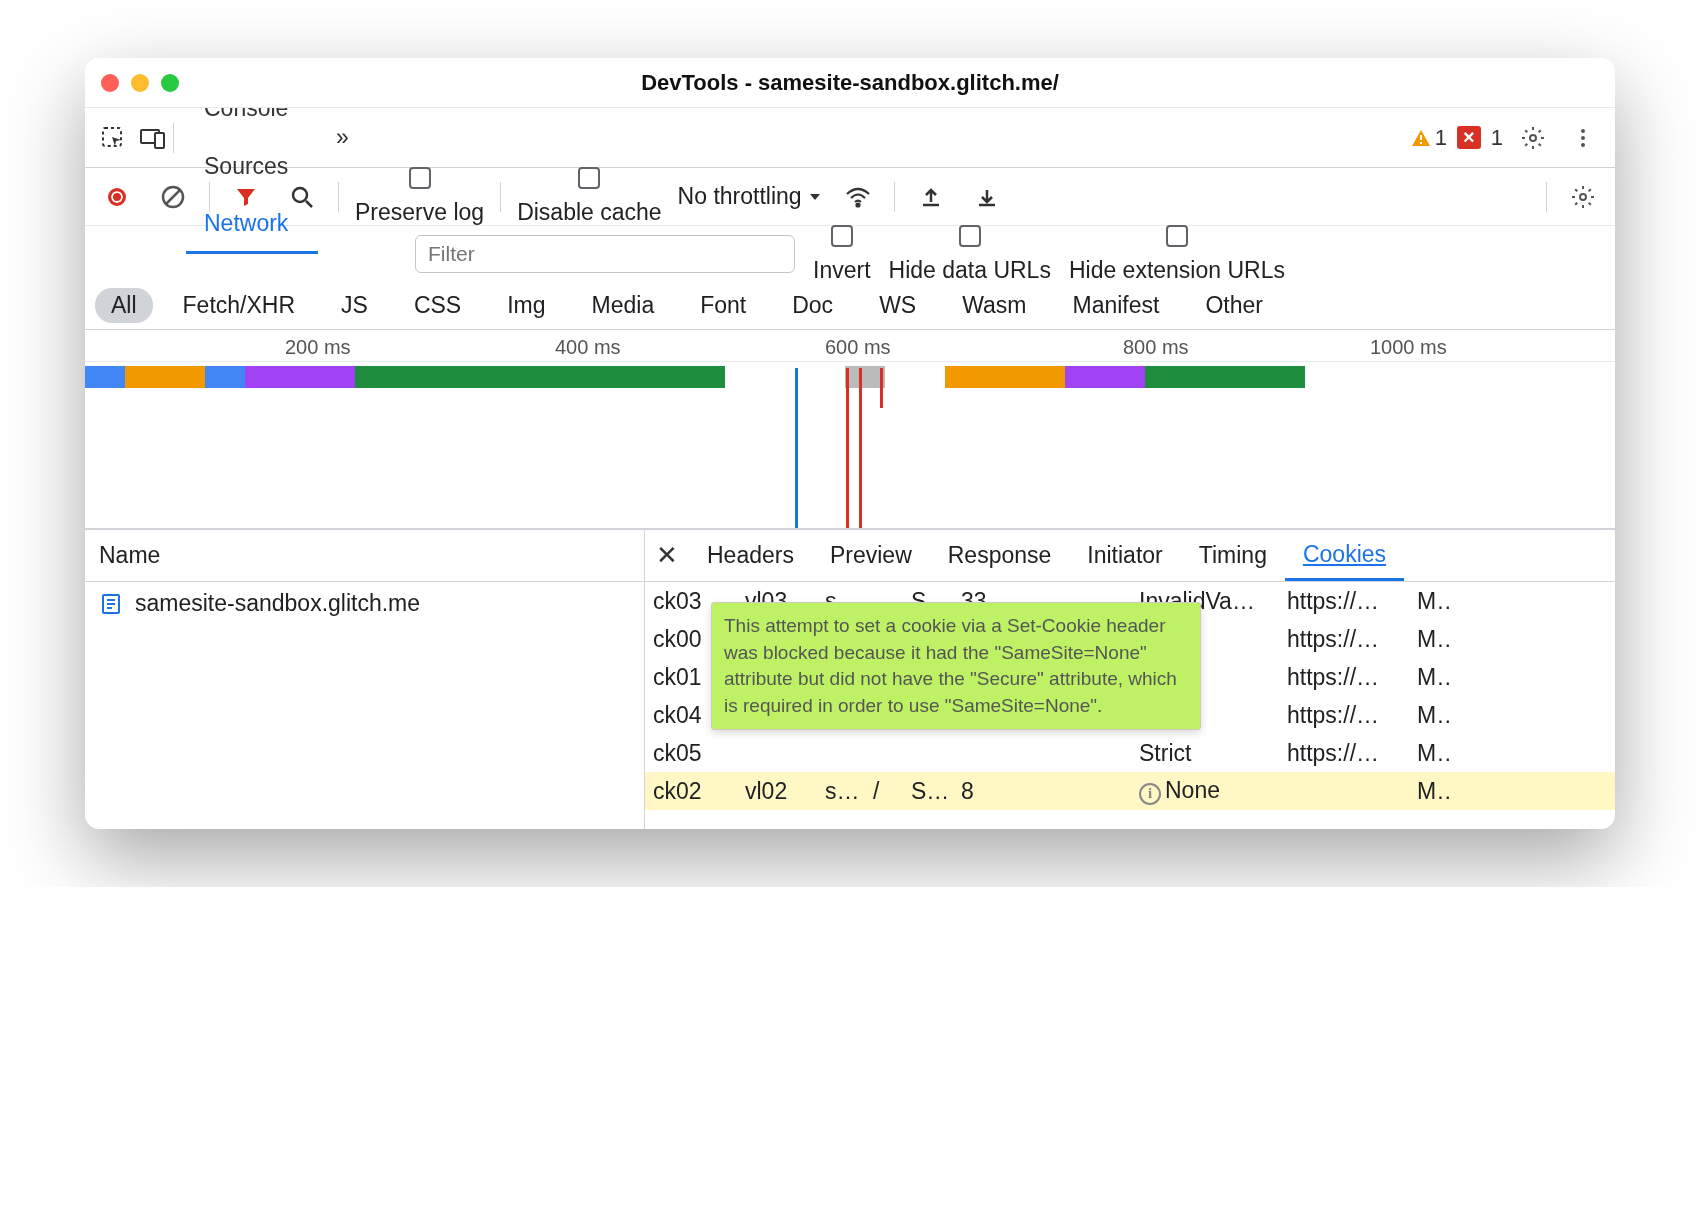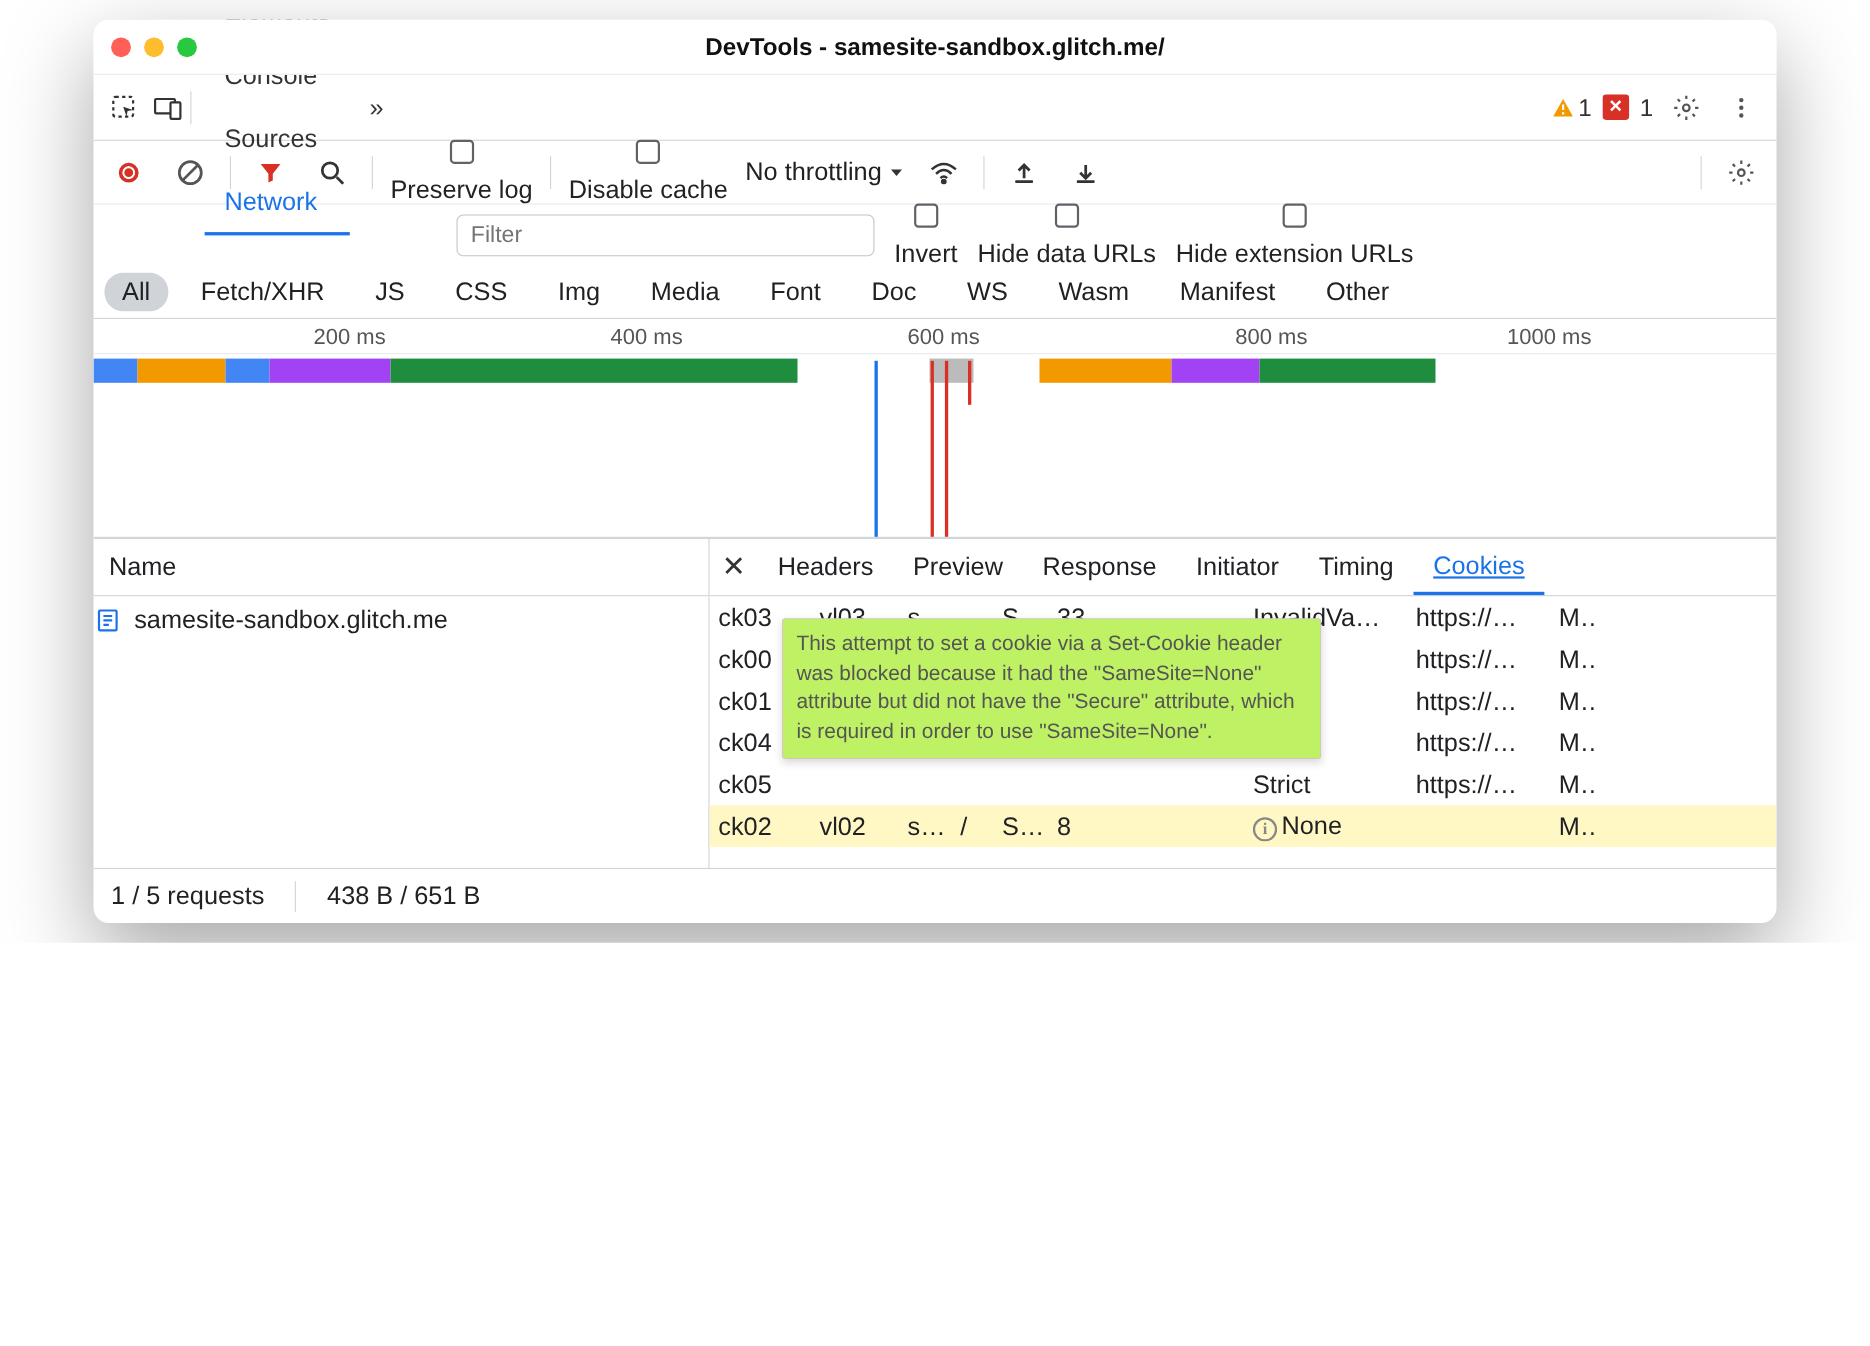--- a/index.html
+++ b/index.html
@@ -4,21 +4,21 @@
 <style>
   * { box-sizing: border-box; margin: 0; padding: 0; }
   body {
     font-family: -apple-system, BlinkMacSystemFont, "Helvetica Neue", Arial, sans-serif;
     background: #fff;
     font-size: 22px;
     color: #202124;
   }
   .window {
     width: 1530px;
-    margin: 18px auto;
+    margin: 58px auto;
     background: #fff;
     border-radius: 14px;
     box-shadow: 0 30px 80px rgba(0,0,0,0.35);
     overflow: hidden;
   }
   
   .titlebar {
     display:flex; align-items:center;
     background:#fff;
     padding: 10px 16px;
@@ -68,21 +68,21 @@
   .timeline .ruler { display:flex; height:32px; position:relative; border-bottom:1px solid #e8eaed;}
   .tick { position:absolute; top:6px; font-size:20px; color:#555;}
   .minibar { height:22px; margin-top:4px; display:flex;}
   .seg{height:100%;}
   .waterfall { height:140px; position:relative;}
   .vline{position:absolute; top:-20px; bottom:0; width:3px;}
   
   .split { display:flex; border-top:1px solid #d0d3d7; height:300px;}
   .leftpane { width:560px; border-right:1px solid #d0d3d7; display:flex; flex-direction:column;}
   .colhdr { height:52px; display:flex; align-items:center; padding:0 14px; border-bottom:1px solid #d0d3d7; font-size:23px;}
-  .reqitem { display:flex; align-items:center; gap:12px; padding:8px 1px; font-size:23px;}
+  .reqitem { display:flex; align-items:center; gap:12px; padding:8px 14px; font-size:23px;}
   .docicon { width:24px; height:24px; stroke:#1a73e8;}
   .rightpane { flex:1; display:flex; flex-direction:column; position:relative;}
   .dtabs { display:flex; align-items:center; height:52px; border-bottom:1px solid #d0d3d7;}
   .dtab { padding:0 18px; height:100%; display:flex; align-items:center; font-size:23px; cursor:pointer;}
   .dtab.active{ color:#1a73e8; border-bottom:3px solid #1a73e8; font-weight:500;text-decoration:underline;}
   .xbtn { width:44px; display:flex; align-items:center; justify-content:center; font-size:26px; color:#333;}
   .cookiegrid { flex:1; overflow:auto; font-size:23px;}
   .crow { display:flex; height:38px; align-items:center;}
   .crow.hl { background:#fff8c5;}
   .cc { padding:0 8px; white-space:nowrap; overflow:hidden; text-overflow:ellipsis;}
@@ -388,18 +388,13 @@
             <div class="cc spacer1"></div>
             <div class="cc ss"><span class="info-icon">i</span>None</div>
             <div class="cc sec"></div>
             <div class="cc m">M.</div>
           </div>
         </div>
       <div class="tooltip">This attempt to set a cookie via a Set-Cookie header was blocked because it had the "SameSite=None" attribute but did not have the "Secure" attribute, which is required in order to use "SameSite=None".</div>
     </div>
   </div>
 
-  <div class="status">
-    <span>1 / 5 requests</span>
-    <span class="vs"></span>
-    <span>438 B / 651 B</span>
-  </div>
 </div>
 
 </body></html>

